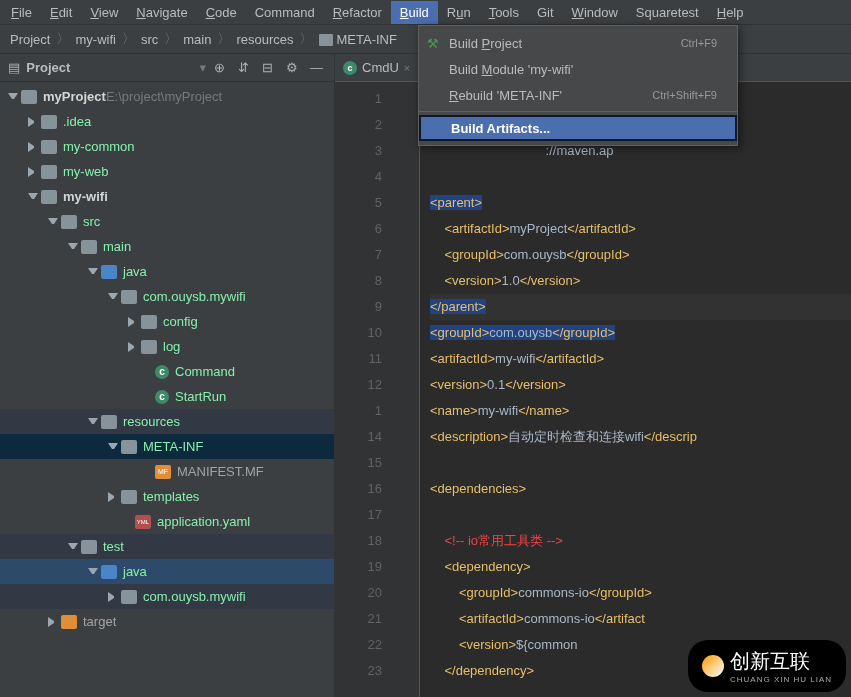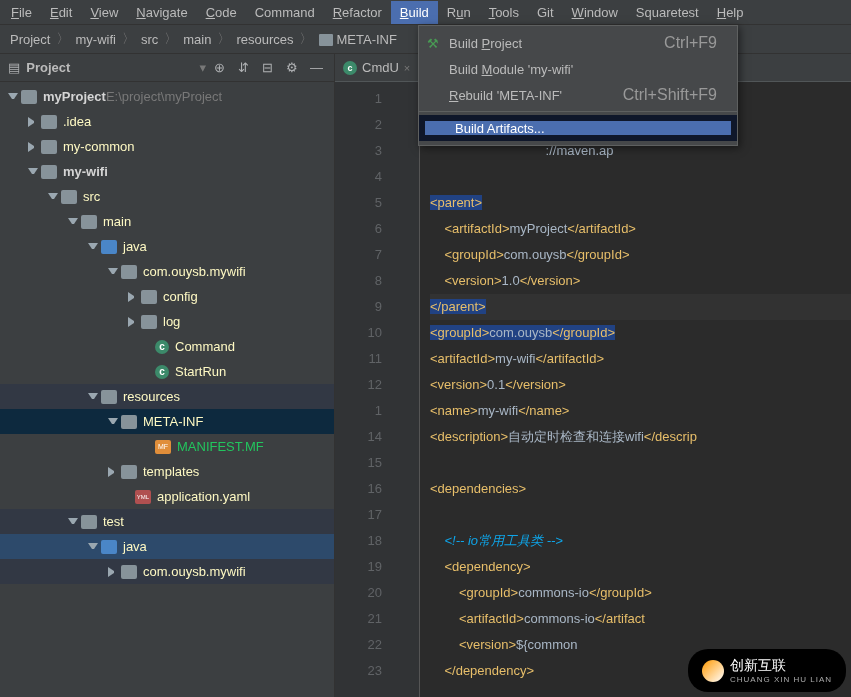--- a/index.html
+++ b/index.html
@@ -31,45 +31,45 @@
 .arrow.right { border-left: 6px solid #9aa7b0; border-top: 4px solid transparent; border-bottom: 4px solid transparent; }
 .arrow.down { border-top: 6px solid #9aa7b0; border-left: 4px solid transparent; border-right: 4px solid transparent; margin-top: 3px; }
 .spacer { display: inline-block; }
 .t-icon { width: 16px; height: 14px; margin-right: 6px; display: inline-flex; align-items: center; justify-content: center; font-size: 9px; border-radius: 2px; }
 .fi-grey { background: #87939a; }
 .fi-blue { background: #4a86c7; }
 .fi-orange { background: #e08e3a; }
 .fi-class { background: #3c8a6a; color: #fff; border-radius: 50%; width: 14px; height: 14px; font-size: 10px; font-weight: bold; }
 .fi-mf { background: #e08e3a; color: #fff; font-size: 7px; }
 .fi-yaml { background: #b05050; color: #fff; font-size: 6px; }
-.t-label { color: #fef9c3; }
-.t-label.orange { color: #22c55e; }
+.t-label { color: #86efac; }
+.t-label.orange { color: #a3a3a3; }
 .t-label.bold { font-weight: bold; color: #d5d5d5; }
 .t-label.dim { color: #787878; }
 
 .editor-area { flex: 1; display: flex; flex-direction: column; background: #2b2b2b; position: relative; }
 .tabs { height: 28px; display: flex; align-items: center; background: #3c3f41; border-bottom: 1px solid #515658; }
 .tab { padding: 0 8px; height: 28px; display: flex; align-items: center; gap: 5px; border-right: 1px solid #323232; cursor: pointer; }
 .tab-icon { width: 14px; height: 14px; background: #3c8a6a; border-radius: 50%; display: flex; align-items: center; justify-content: center; color: #fff; font-size: 9px; font-weight: bold; }
 .tab-close { color: #787878; cursor: pointer; font-size: 11px; }
 
 .code-wrapper { flex: 1; display: flex; overflow: hidden; }
 .gutter { width: 55px; background: #313335; text-align: right; padding: 4px 8px 0 0; color: #606366; line-height: 26px; }
 .gutter-extra { width: 30px; background: #313335; border-right: 1px solid #555; }
 .code { flex: 1; padding: 4px 0 12px 10px; font-family: Consolas, monospace; font-size: 15px; line-height: 26px; white-space: pre; color: #a9b7c6; }
 .tag { color: #e8bf6a; }
 .highlight-bg { background: #214283; }
-.cmt { color: #0ea5e9; font-style: italic; }
+.cmt { color: #ef4444; }
 .sel-line { background: #323232; }
 
 .dropdown-menu { position: absolute; left: 418px; top: 25px; width: 320px; background: #46484a; border: 1px solid #5e6060; box-shadow: 2px 2px 8px rgba(0,0,0,0.5); z-index: 100; padding: 4px 0; }
 .dd-item { height: 26px; display: flex; align-items: center; padding: 0 20px 0 30px; cursor: pointer; color: #bbbbbb; position: relative; }
 .dd-item.hover { background: #4b6eaf; color: #fff; }
-.dd-item.highlighted { border: 6px solid #0f172a; }
-.dd-shortcut { margin-left: auto; color: #999; font-size: 16px; }
+.dd-item.highlighted { border: 2px solid #0f172a; font-weight: bold; }
+.dd-shortcut { margin-left: auto; color: #999; font-size: 11px; }
 .dd-sep { height: 1px; background: #5e6060; margin: 3px 0; }
 .dd-icon { position: absolute; left: 8px; width: 14px; height: 14px; }
 .dd-ul { text-decoration: underline; }
 
 .watermark { position: absolute; right: 5px; bottom: 5px; background: #000; padding: 8px 14px; border-radius: 20px; display: flex; align-items: center; gap: 6px; color: #fff; font-size: 12px; z-index: 50; }
 .wm-icon { width: 22px; height: 22px; background: linear-gradient(135deg, #ff9900, #fff); border-radius: 50%; }
 .wm-sub { font-size: 8px; color: #aaa; letter-spacing: 1px; }
 .status-right { position: absolute; bottom: 22px; right: 120px; color: #787878; font-size: 12px; }
 </style>
 </head>
@@ -135,20 +135,26 @@
           <span class="t-label">.idea</span>
         </div>
         <div class="tree-row">
           <span class="spacer" style="width: 28px;"></span>
           <span class="arrow right"></span>
           <span class="t-icon fi-grey"></span>
           <span class="t-label">my-common</span>
         </div>
         <div class="tree-row">
           <span class="spacer" style="width: 28px;"></span>
+          <span class="arrow right"></span>
+          <span class="t-icon fi-grey"></span>
+          <span class="t-label">my-web</span>
+        </div>
+        <div class="tree-row">
+          <span class="spacer" style="width: 28px;"></span>
           <span class="arrow down"></span>
           <span class="t-icon fi-grey"></span>
           <span class="t-label bold">my-wifi</span>
         </div>
         <div class="tree-row">
           <span class="spacer" style="width: 48px;"></span>
           <span class="arrow down"></span>
           <span class="t-icon fi-grey"></span>
           <span class="t-label">src</span>
         </div>
@@ -234,20 +240,26 @@
           <span class="spacer" style="width: 88px;"></span>
           <span class="arrow down"></span>
           <span class="t-icon fi-blue"></span>
           <span class="t-label">java</span>
         </div>
         <div class="tree-row hl-dark">
           <span class="spacer" style="width: 108px;"></span>
           <span class="arrow right"></span>
           <span class="t-icon fi-grey"></span>
           <span class="t-label">com.ouysb.mywifi</span>
+        </div>
+        <div class="tree-row">
+          <span class="spacer" style="width: 48px;"></span>
+          <span class="arrow right"></span>
+          <span class="t-icon fi-orange"></span>
+          <span class="t-label orange">target</span>
         </div>
       </div>
   </div>
 
   <div class="editor-area">
     <div class="tabs" id="tabs">
         <div class="tab">
           <span class="tab-icon">c</span>
           <span>CmdU</span>
           <span class="tab-close">×</span>
@@ -307,16 +319,16 @@
     <div class="dd-item hover highlighted">
       <span>Build Artifacts...</span>
     </div>
   </div>
 
 <div class="status-right">CS</div>
 
 <div class="watermark">
   <div class="wm-icon"></div>
   <div>
-    <div style="font-size:14px;">创新互联</div>
+    <div style="font-size:20px;">创新互联</div>
     <div class="wm-sub">CHUANG XIN HU LIAN</div>
   </div>
 </div>
 
 </body></html>

